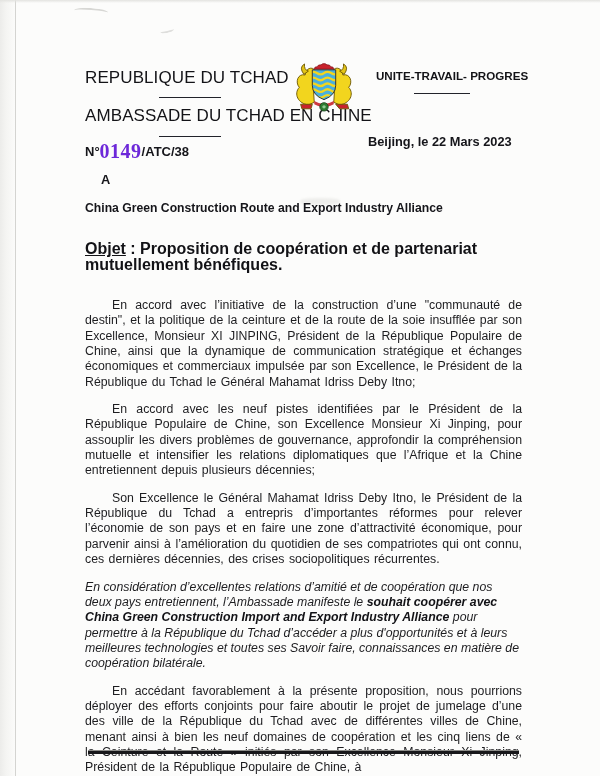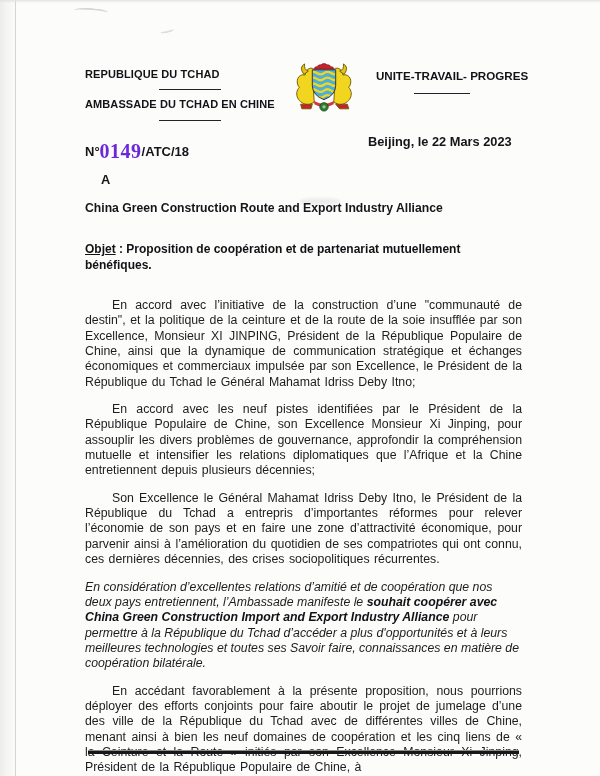--- a/index.html
+++ b/index.html
@@ -37,21 +37,21 @@
     transform: rotate(-12deg); opacity: .5;
   }
   .scan-smudge-3 {
     position: absolute; left: 300px; top: 198px; width: 40px; height: 7px;
     background: #d9d9d5; border-radius: 40%; opacity: .4; filter: blur(1px);
   }
 
   
   .hdr-left {
     position: absolute; left: 85px; top: 68px; width: 210px;
-    font-weight: bold; font-size: 11px; letter-spacing: .1px; color: #131317;
+    font-weight: normal; font-size: 17px; letter-spacing: .1px; color: #131317;
   }
   .hdr-left .line1 { white-space: nowrap; }
   .hdr-left .rule1 { width: 62px; border-top: 1.6px solid #22232a; margin: 9px auto 8px auto; }
   .hdr-left .line2 { white-space: nowrap; }
   .hdr-left .rule2 { width: 62px; border-top: 1.6px solid #22232a; margin: 10px auto 0 auto; }
 
   .emblem {
     position: absolute; left: 285px; top: 58px; width: 78px; height: 60px;
   }
 
@@ -79,21 +79,21 @@
     font-weight: bold; font-size: 12.8px; color: #15151a;
   }
 
   .recipient {
     position: absolute; left: 85px; top: 201px; width: 440px;
     font-weight: bold; font-size: 12.2px; line-height: 14.8px; color: #15151a;
   }
 
   .subject {
     position: absolute; left: 85px; top: 241px; width: 436px;
-    font-weight: bold; font-size: 12px; line-height: 16px; color: #121216;
+    font-weight: bold; font-size: 16px; line-height: 16px; color: #121216;
   }
   .subject .u { text-decoration: underline; }
 
   
   .letter-body {
     position: absolute; left: 85px; top: 298px; width: 437px;
     font-size: 12.3px; line-height: 15.35px; color: #1d1d20;
   }
   .letter-body p { margin-bottom: 12px; }
   .para-justified { text-align: justify; text-indent: 27px; word-spacing: 1px; }
@@ -168,21 +168,21 @@
       <circle cx="60" cy="75" r="2.6" fill="#93cc95"></circle>
     </svg>
   </div>
 
   <div class="hdr-right">
     <div class="motto">UNITE-TRAVAIL- PROGRES</div>
     <div class="rule"></div>
   </div>
 
   <div class="ref-row">
-    <div class="ref-num"><span>N°</span><span class="red">0149</span><span>/ATC/18</span></div>
+    <div class="ref-num"><span>N°</span><span class="red">0149</span><span>/ATC/38</span></div>
     <div class="date-line">Beijing, le 22 Mars 2023</div>
   </div>
 
   <div class="salutation">A</div>
 
   <div class="recipient">
     <div>China Green Construction Route and Export Industry Alliance</div>
   </div>
 
   <div class="subject"><span class="u">Objet</span><span> : </span><span>Proposition de coopération et de partenariat mutuellement bénéfiques.</span></div>

